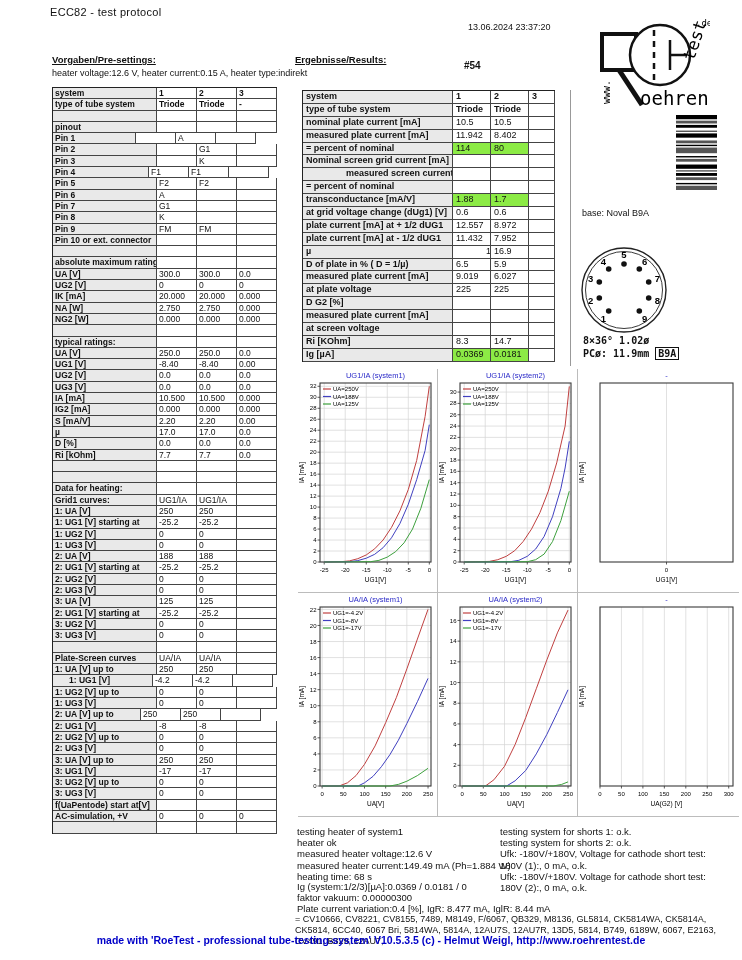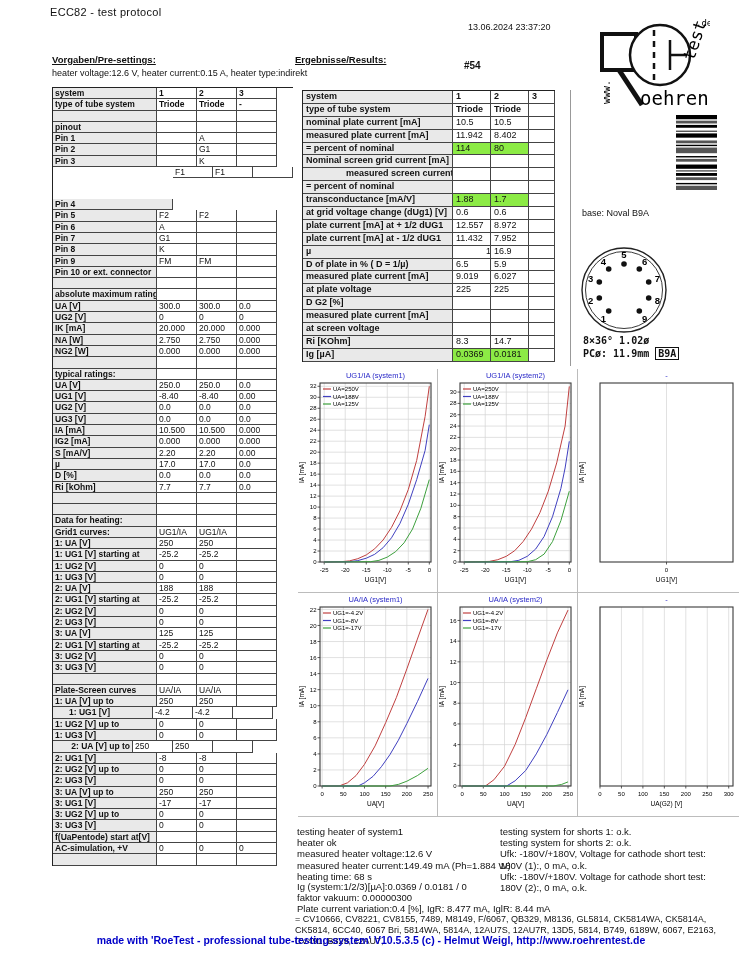--- a/index.html
+++ b/index.html
@@ -86,39 +86,39 @@
         <div class="tc val" style="width: 40px;"></div>
         <div class="tc val" style="width: 40px;"></div>
       </div>
       <div class="trow">
         <div class="tc lbl" style="width: 104px;">pinout</div>
         <div class="tc val" style="width: 40px;"></div>
         <div class="tc val" style="width: 40px;"></div>
         <div class="tc val" style="width: 40px;"></div>
       </div>
       <div class="trow">
-        <div class="tc lbl" style="width: 104px;">Pin 1</div>
+        <div class="tc lbl" style="width: 83px;">Pin 1</div>
         <div class="tc val" style="width: 40px;"></div>
         <div class="tc val" style="width: 40px;">A</div>
         <div class="tc val" style="width: 40px;"></div>
       </div>
       <div class="trow">
         <div class="tc lbl" style="width: 104px;">Pin 2</div>
         <div class="tc val" style="width: 40px;"></div>
         <div class="tc val" style="width: 40px;">G1</div>
         <div class="tc val" style="width: 40px;"></div>
       </div>
       <div class="trow">
         <div class="tc lbl" style="width: 104px;">Pin 3</div>
         <div class="tc val" style="width: 40px;"></div>
         <div class="tc val" style="width: 40px;">K</div>
         <div class="tc val" style="width: 40px;"></div>
       </div>
       <div class="trow">
-        <div class="tc lbl" style="width: 120px; margin-top: 32px;">Pin 4</div>
+        <div class="tc lbl" style="width: 96px;">Pin 4</div>
         <div class="tc val" style="width: 40px;">F1</div>
         <div class="tc val" style="width: 40px;">F1</div>
         <div class="tc val" style="width: 40px;"></div>
       </div>
       <div class="trow">
         <div class="tc lbl" style="width: 104px;">Pin 5</div>
         <div class="tc val" style="width: 40px;">F2</div>
         <div class="tc val" style="width: 40px;">F2</div>
         <div class="tc val" style="width: 40px;"></div>
       </div>
@@ -392,21 +392,21 @@
         <div class="tc val" style="width: 40px;">0</div>
         <div class="tc val" style="width: 40px;"></div>
       </div>
       <div class="trow">
         <div class="tc lbl" style="width: 104px;">1: UG3 [V]</div>
         <div class="tc val" style="width: 40px;">0</div>
         <div class="tc val" style="width: 40px;">0</div>
         <div class="tc val" style="width: 40px;"></div>
       </div>
       <div class="trow">
-        <div class="tc lbl" style="width: 80px; text-align: right;">2: UA [V] up to</div>
+        <div class="tc lbl" style="width: 88px;">2: UA [V] up to</div>
         <div class="tc val" style="width: 40px;">250</div>
         <div class="tc val" style="width: 40px;">250</div>
         <div class="tc val" style="width: 40px;"></div>
       </div>
       <div class="trow">
         <div class="tc lbl" style="width: 104px;">2: UG1 [V]</div>
         <div class="tc val" style="width: 40px;">-8</div>
         <div class="tc val" style="width: 40px;">-8</div>
         <div class="tc val" style="width: 40px;"></div>
       </div>

